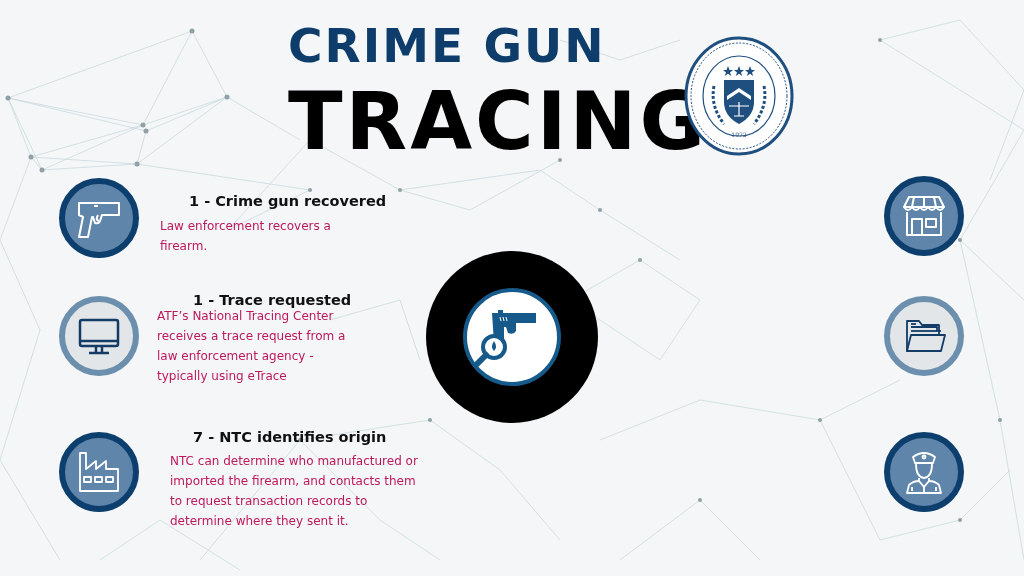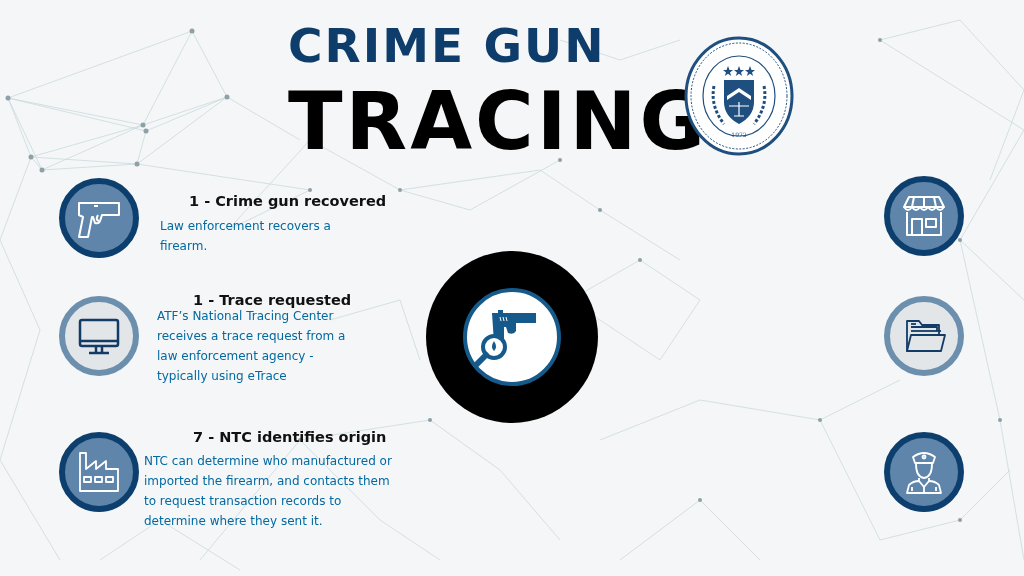--- a/index.html
+++ b/index.html
@@ -23,21 +23,21 @@
     box-sizing:border-box; display:flex; align-items:center; justify-content:center;
   }
   .icon-dark { background:#5f86aa; border:6px solid #0d3f6e; }
   .icon-light { background:#e3e6e9; border:6px solid #6b8fad; }
   .step-title {
     position:absolute; font-weight:bold; font-size:14.5px; color:#111;
     white-space:nowrap;
     margin-left:36px;
   }
   .step-desc {
-    position:absolute; font-size:12px; line-height:20px; color:#0369a1;
+    position:absolute; font-size:12px; line-height:20px; color:#be185d;
   }
   .left .step-title, .left .step-desc { text-align:left; }
 
   .center-badge {
     position:absolute; left:426px; top:251px; width:172px; height:172px;
     border-radius:50%; background:#000;
     display:flex; align-items:center; justify-content:center;
   }
   .center-inner {
     width:90px; height:90px; border-radius:50%; background:#fff;
@@ -158,21 +158,21 @@
   <div class="step">
     <div class="icon-circle icon-dark" style="left:59px;top:432px;">
       <svg width="50" height="50" viewBox="0 0 50 50" fill="none" stroke="#fff" stroke-width="1.8" stroke-linejoin="round">
         <path d="M6 44 L6 6 L12 6 L12 22 L22 14 L22 22 L32 14 L32 22 L44 22 L44 44 Z"></path>
         <rect x="10" y="30" width="7" height="5"></rect>
           <rect x="21" y="30" width="7" height="5"></rect>
           <rect x="32" y="30" width="7" height="5"></rect>
       </svg>
     </div>
     <div class="step-title" style="left:157px;top:429px;">7 - NTC identifies origin</div>
-    <div class="step-desc" style="left:144px;top:451px;width:250px;">NTC can determine who manufactured or imported the firearm, and contacts them to request transaction records to determine where they sent it.</div>
+    <div class="step-desc" style="left:170px;top:451px;width:250px;">NTC can determine who manufactured or imported the firearm, and contacts them to request transaction records to determine where they sent it.</div>
   </div>
 </div>
 
 <div class="right">
 
   <div class="step">
     <div class="icon-circle icon-dark" style="left:884px;top:176px;">
       <svg width="50" height="50" viewBox="0 0 50 50" fill="none" stroke="#fff" stroke-width="2" stroke-linejoin="round">
         <path d="M10 6 L40 6 L45 16 L5 16 Z"></path>
         <path d="M5 16 Q9 22 13 16 Q17 22 21 16 Q25 22 29 16 Q33 22 37 16 Q41 22 45 16"></path>

